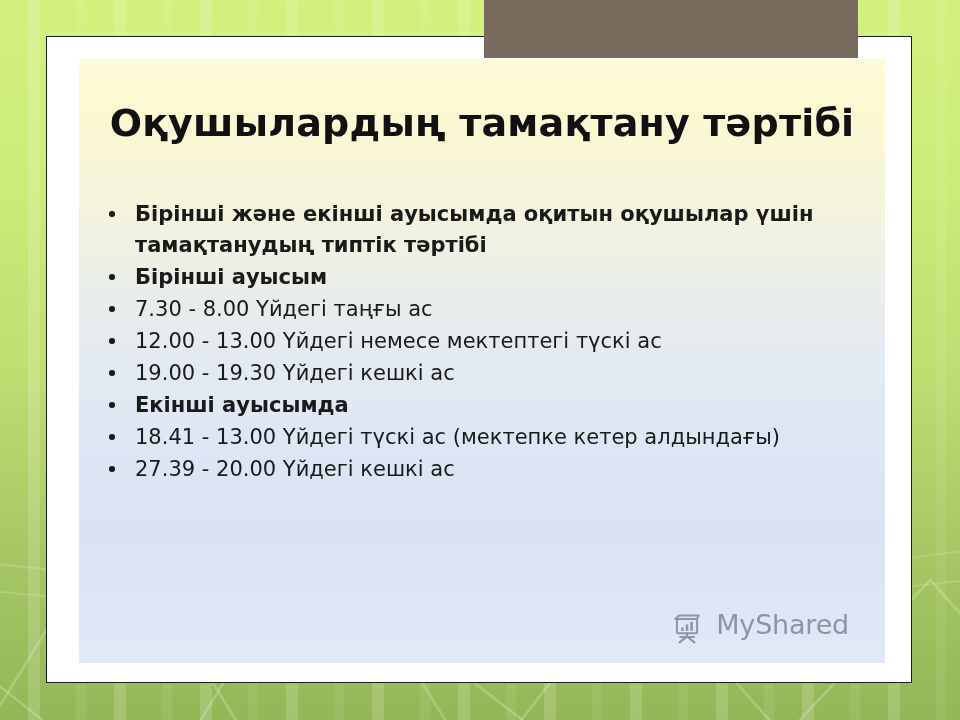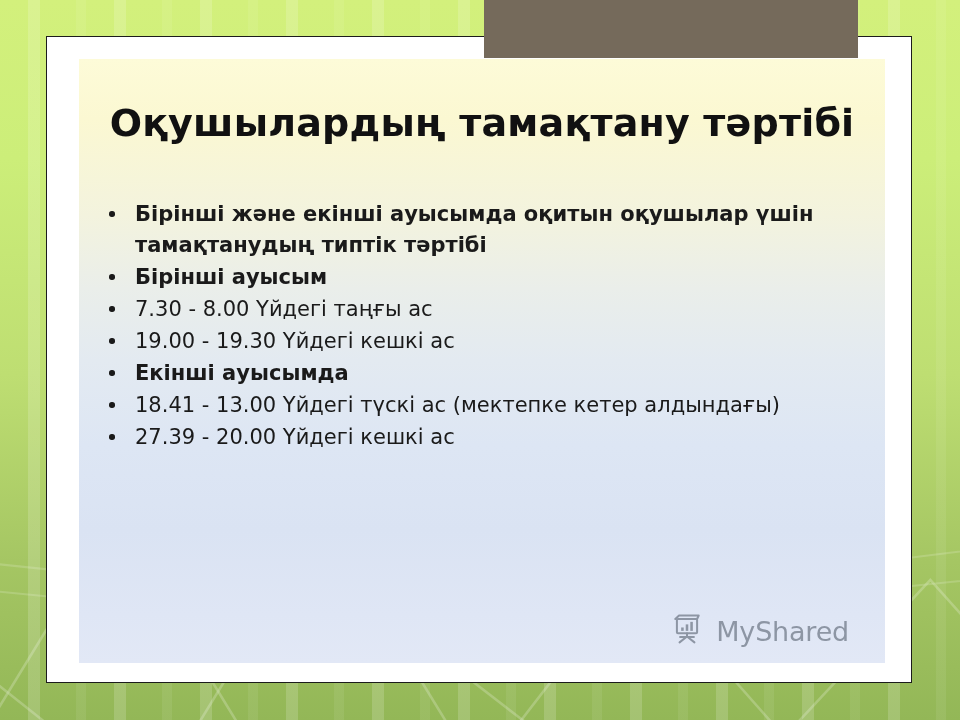--- a/index.html
+++ b/index.html
@@ -147,21 +147,21 @@
   }
   .bullet-item.two-line .dot { top: 12px; }
   .bullet-text { display: block; }
 
   
   .watermark {
     position: absolute;
     right: 36px;
     bottom: 18px;
     display: flex;
-    align-items: flex-end;
+    align-items: flex-start;
     gap: 12px;
     opacity: .62;
   }
   .watermark .wm-icon { display: block; width: 34px; height: 34px; }
   .watermark .wm-text {
     font-size: 27px;
     color: #5b6573;
     font-weight: 400;
     letter-spacing: -0.2px;
     line-height: 1;
@@ -210,20 +210,24 @@
           <span class="dot"></span>
           <span class="bullet-text">Бірінші  ауысым</span>
         </div>
 
         <div class="bullet-item">
           <span class="dot"></span>
           <span class="bullet-text">7.30 - 8.00 Үйдегі таңғы ас</span>
         </div>
 
 
+        <div class="bullet-item">
+          <span class="dot"></span>
+          <span class="bullet-text">12.00 - 13.00 Үйдегі немесе мектептегі түскі ас</span>
+        </div>
 
         <div class="bullet-item">
           <span class="dot"></span>
           <span class="bullet-text">19.00 - 19.30 Үйдегі кешкі ас</span>
         </div>
 
         <div class="bullet-item bold">
           <span class="dot"></span>
           <span class="bullet-text">Екінші ауысымда</span>
         </div>

